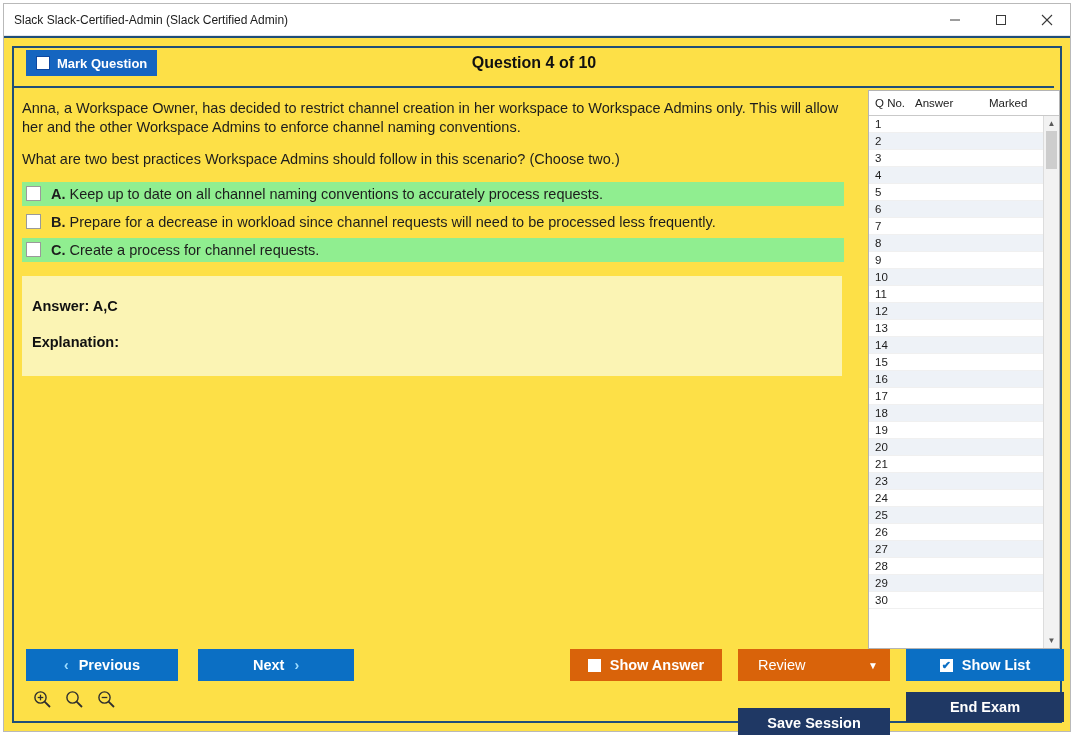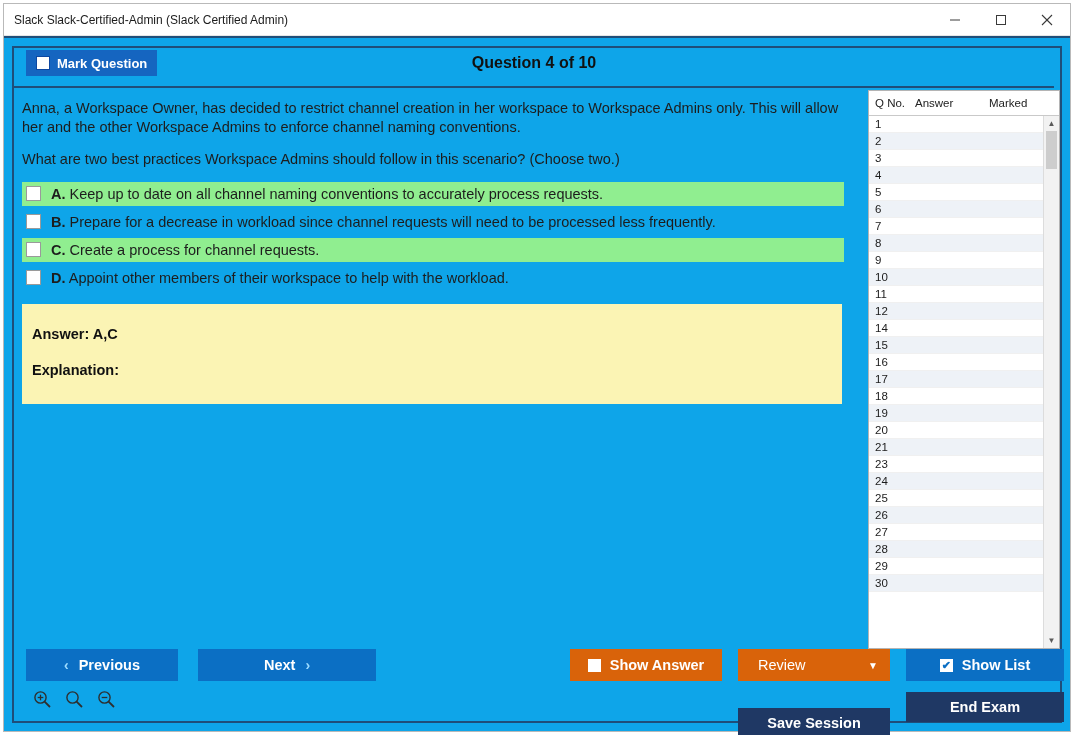--- a/index.html
+++ b/index.html
@@ -20,21 +20,21 @@
     box-sizing: border-box;
   }
   
   .window {
     position: absolute;
     left: 3px;
     top: 3px;
     width: 1068px;
     height: 729px;
     border: 1px solid #b9b9b9;
-    background: #0ea5e9;
+    background: #fde047;
     box-sizing: border-box;
     display: flex;
     flex-direction: column;
   }
   .titlebar {
     height: 32px;
     min-height: 32px;
     display: flex;
     align-items: center;
     background: #ffffff;
@@ -281,21 +281,21 @@
     font-size: 14.5px;
     color: #ffffff;
     font-weight: bold;
     box-sizing: border-box;
   }
   .btn-prev {
     left: 12px; top: 0; width: 152px; height: 32px;
     background: #0b6fc4;
   }
   .btn-next {
-    left: 184px; top: 0; width: 178px; height: 32px;
+    left: 184px; top: 0; width: 156px; height: 32px;
     background: #0b6fc4;
   }
   .chev {
     font-size: 14px;
     font-weight: bold;
     color: #9ddcff;
   }
   .btn-prev .chev { margin-right: 10px; }
   .btn-next .chev { margin-left: 10px; }
 
@@ -403,24 +403,20 @@
             <span class="txt"><b>A.</b> <span>Keep up to date on all channel naming conventions to accurately process requests.</span></span>
           </div>
           <div class="opt">
             <span class="cb"></span>
             <span class="txt"><b>B.</b> <span>Prepare for a decrease in workload since channel requests will need to be processed less frequently.</span></span>
           </div>
           <div class="opt correct">
             <span class="cb"></span>
             <span class="txt"><b>C.</b> <span>Create a process for channel requests.</span></span>
           </div>
-          <div class="opt">
-            <span class="cb"></span>
-            <span class="txt"><b>D.</b> <span>Appoint other members of their workspace to help with the workload.</span></span>
-          </div>
         </div>
 
         <div class="answer-box">
           <div class="answer-line">Answer: A,C</div>
           <div class="answer-line">Explanation:</div>
         </div>
       </div>
 
       <div class="qlist">
         <div class="qlist-head">
@@ -479,20 +475,25 @@
               <div class="c2"></div>
               <div class="c3"></div>
             </div>
             <div class="qrow">
               <div class="c1">11</div>
               <div class="c2"></div>
               <div class="c3"></div>
             </div>
             <div class="qrow">
               <div class="c1">12</div>
+              <div class="c2"></div>
+              <div class="c3"></div>
+            </div>
+            <div class="qrow">
+              <div class="c1">13</div>
               <div class="c2"></div>
               <div class="c3"></div>
             </div>
             <div class="qrow">
               <div class="c1">14</div>
               <div class="c2"></div>
               <div class="c3"></div>
             </div>
             <div class="qrow">
               <div class="c1">15</div>

